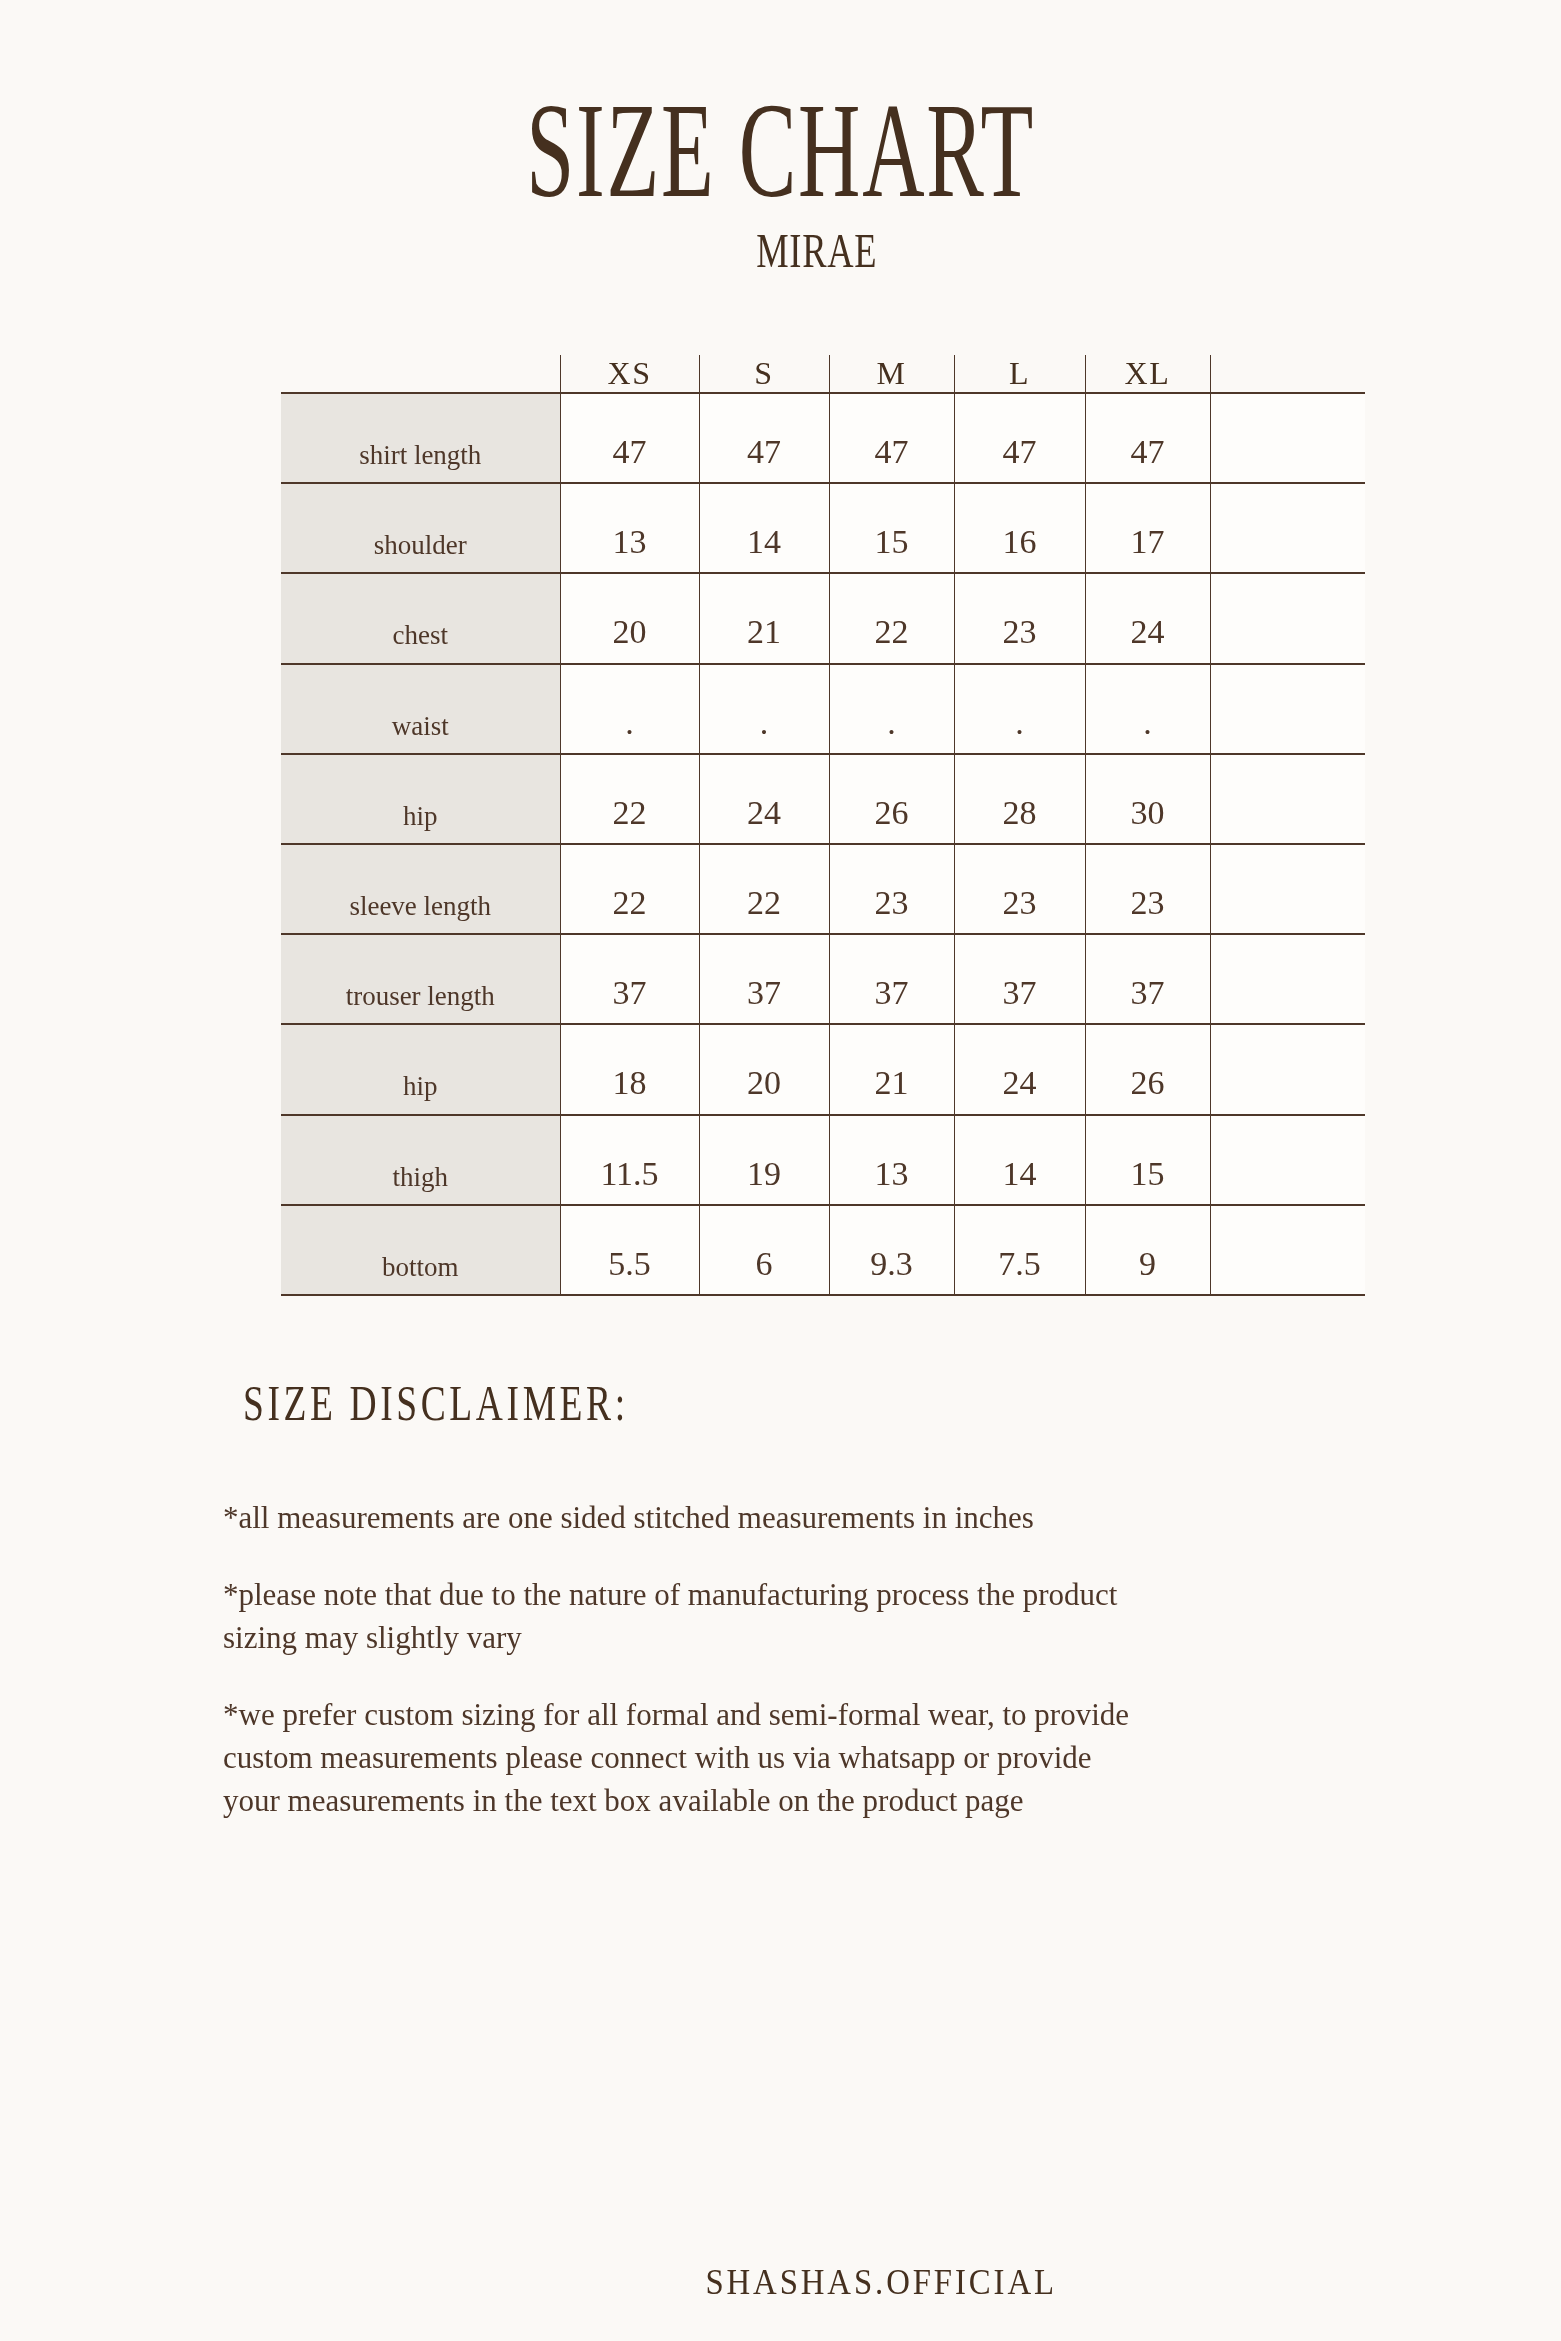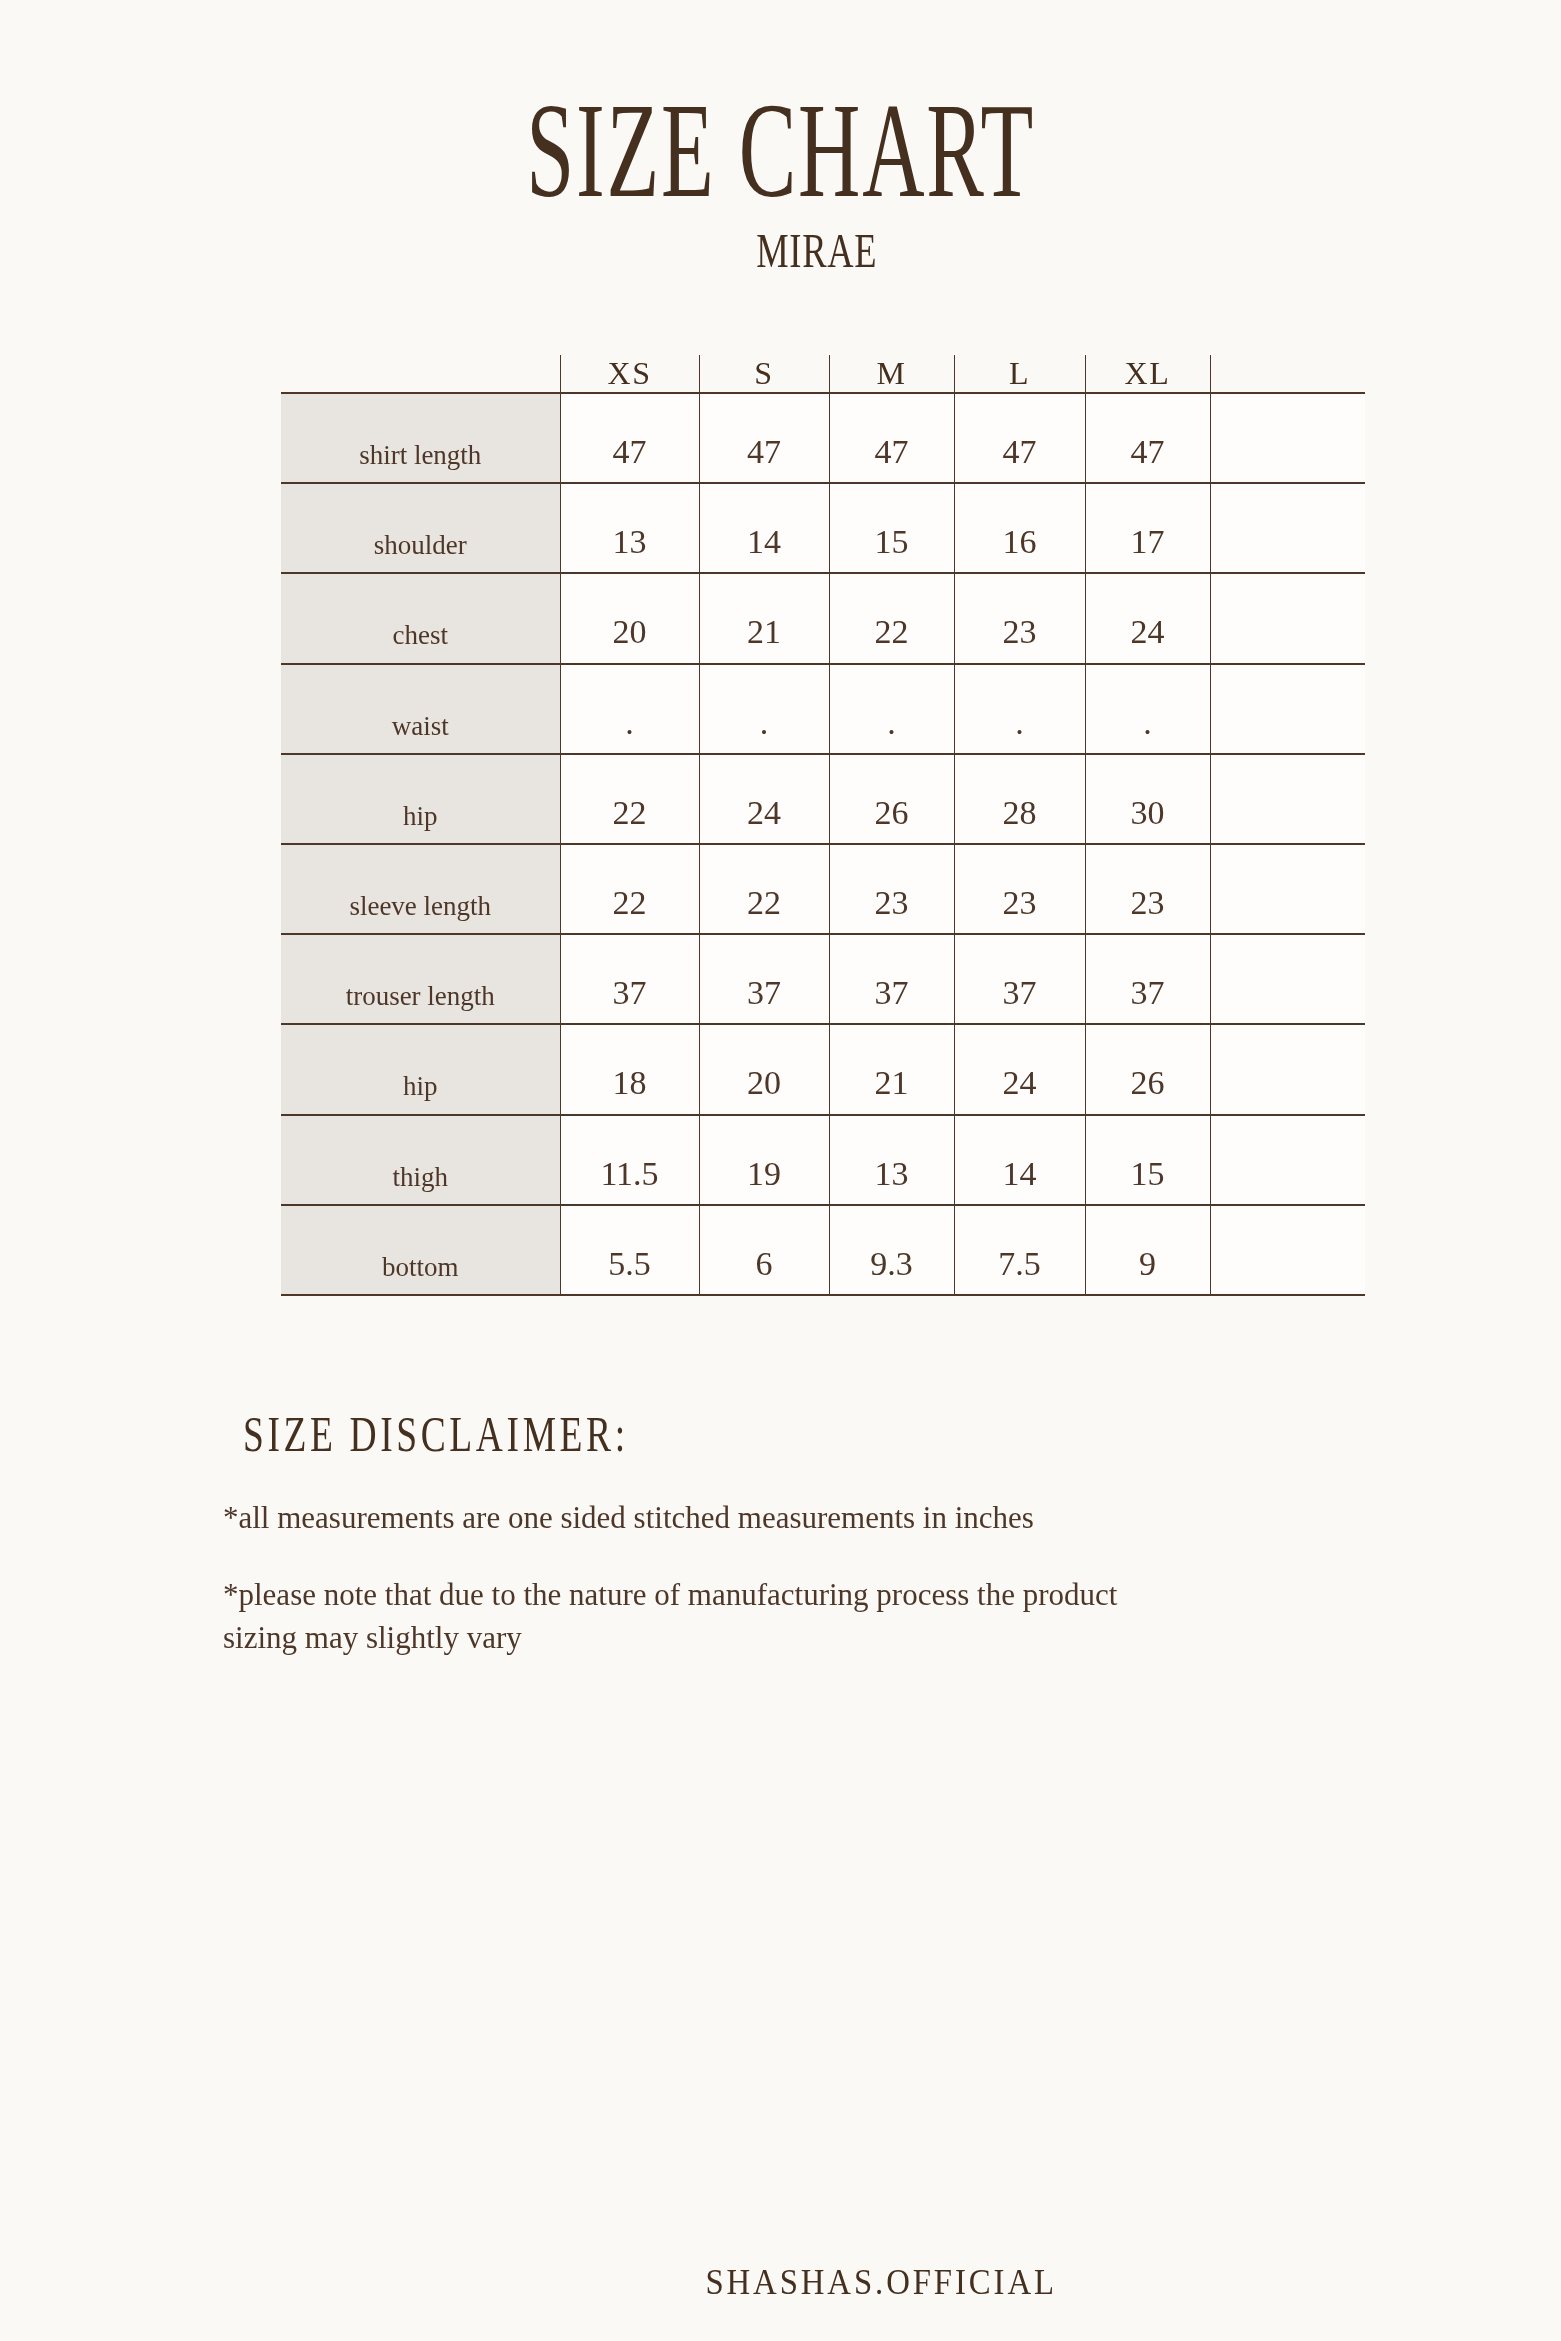--- a/index.html
+++ b/index.html
@@ -97,21 +97,21 @@
     font-size: 27px;
   }
   .size-table td.value-cell {
     font-size: 34px;
   }
 
   
   .disclaimer-heading {
     position: absolute;
     left: 243px;
-    top: 1409px;
+    top: 1378px;
     line-height: 1;
     white-space: nowrap;
   }
   .disclaimer-heading-text {
     display: inline-block;
     font-size: 50px;
     letter-spacing: 4.8px;
     color: var(--heading, #45301f);
     transform: scaleX(0.75);
     transform-origin: left center;
@@ -288,20 +288,23 @@
   </div>
 
   <div class="disclaimer-heading">
     <span class="disclaimer-heading-text">SIZE DISCLAIMER:</span>
   </div>
 
   <div class="disclaimer-body">
     <p>*all measurements are one sided stitched measurements in inches</p>
     <p>*please note that due to the nature of manufacturing process the product
 sizing may slightly vary</p>
+    <p>*we prefer custom sizing for all formal and semi-formal wear, to provide
+custom measurements please connect with us via whatsapp or provide
+your measurements in the text box available on the product page</p>
   </div>
 
   <div class="footer">
     <span class="footer-text">SHASHAS.OFFICIAL</span>
   </div>
 
 </div>
 
 
 </body></html>

